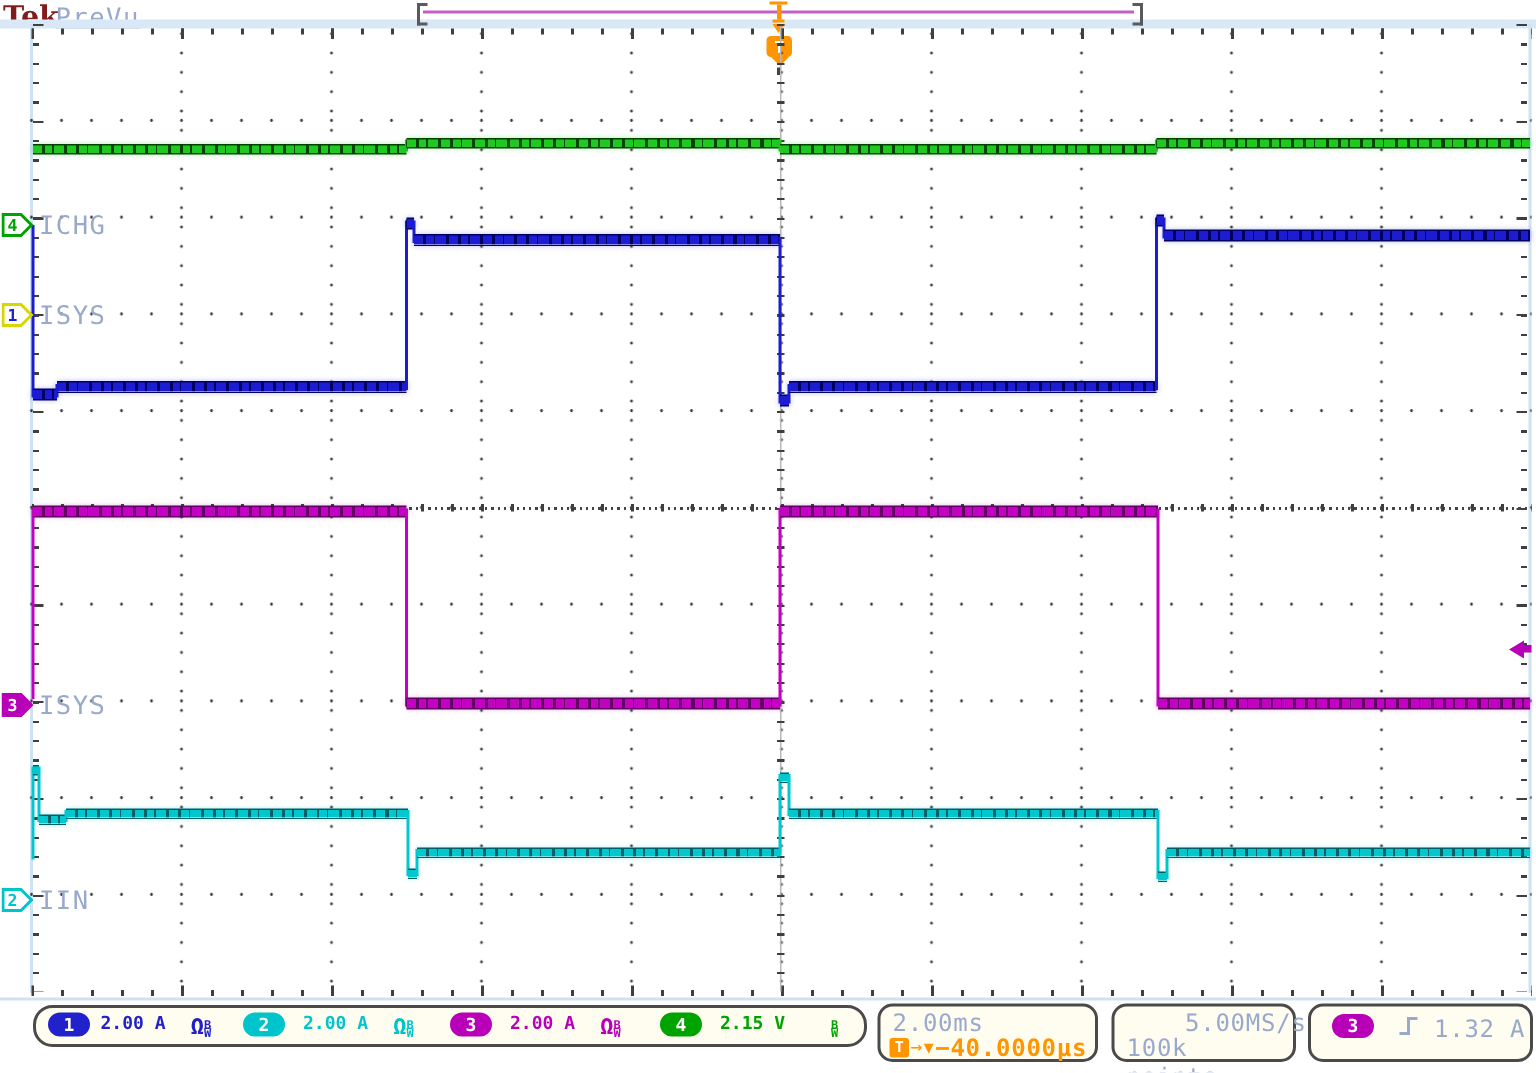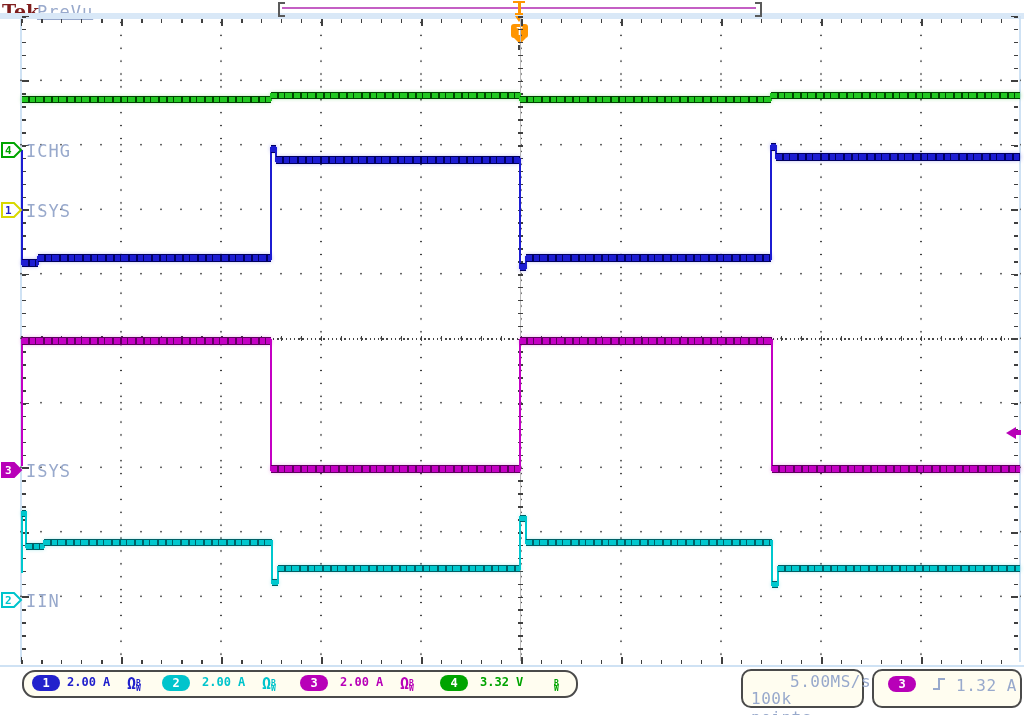--- a/index.html
+++ b/index.html
@@ -189,27 +189,36 @@
         </span></div>
 
     <div class="abs badge b3" style="left:276px;top:3px;">3</div>
     <div class="abs val v3" style="left:316px;top:3px;">2.00 A</div>
     <div class="abs v3" style="left:376px;top:2px;"><span class="omega">Ω</span><span class="bwstack">
           <span>B</span>
           <span>W</span>
         </span></div>
 
     <div class="abs badge b4" style="left:416px;top:3px;">4</div>
-    <div class="abs val v4" style="left:456px;top:3px;">3.32 V</div>
+    <div class="abs val v4" style="left:456px;top:3px;">2.15 V</div>
     <div class="abs v4" style="left:530px;top:2px;"><span class="bwstack">
           <span>B</span>
           <span>W</span>
         </span></div>
   </div>
 
+  <div class="abs box sbox" style="left:585px;top:669px;width:143px;height:35px;">
+    <div class="abs tbtext slate" style="left:8px;top:1px;">2.00ms</div>
+    <div class="abs" style="left:6px;top:18px;display:flex;align-items:center;gap:1px;">
+      <span class="ticon">T</span>
+      <span class="orange" style="font-size:13px;">→</span>
+      <span class="orange" style="font-size:11px;">▼</span>
+      <span class="orange tbtext" style="font-weight:bold;">−40.0000µs</span>
+    </div>
+  </div>
 
   <div class="abs box sbox" style="left:741px;top:669px;width:119px;height:35px;">
     <div class="abs tbtext slate" style="left:8px;top:1px;margin-left:39px;">5.00MS/s</div>
     <div class="abs tbtext slate" style="left:8px;top:18px;">100k points</div>
   </div>
 
   <div class="abs box sbox" style="left:872px;top:669px;width:146px;height:35px;">
     <div class="abs badge b3" style="left:14px;top:5px;">3</div>
     <svg class="abs" style="left:58px;top:5px;" width="14" height="16">
       <path d="M1 13 H7 V3 H13" fill="none" stroke="#98a9cc" stroke-width="2"></path>

